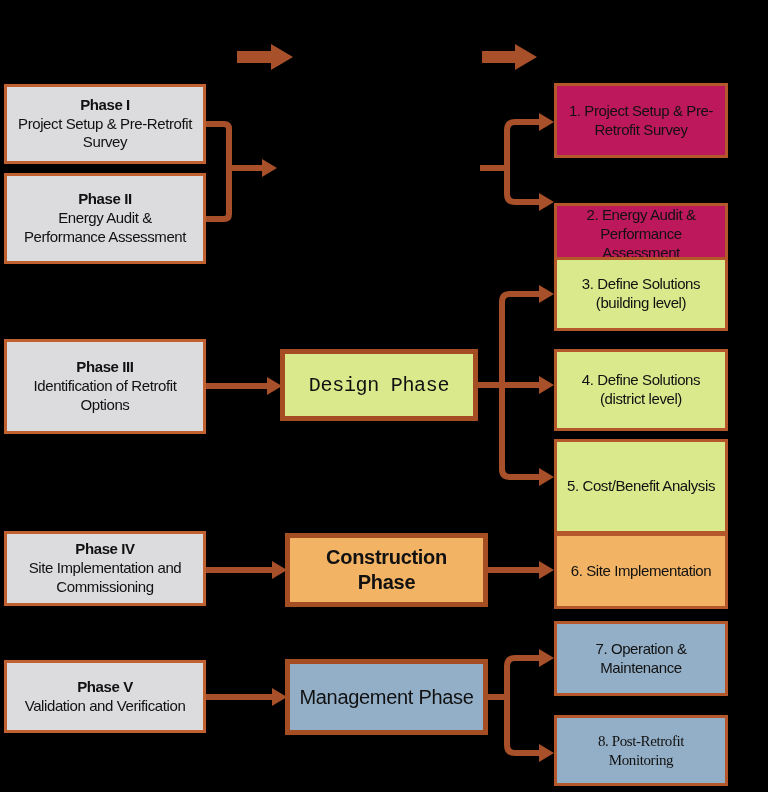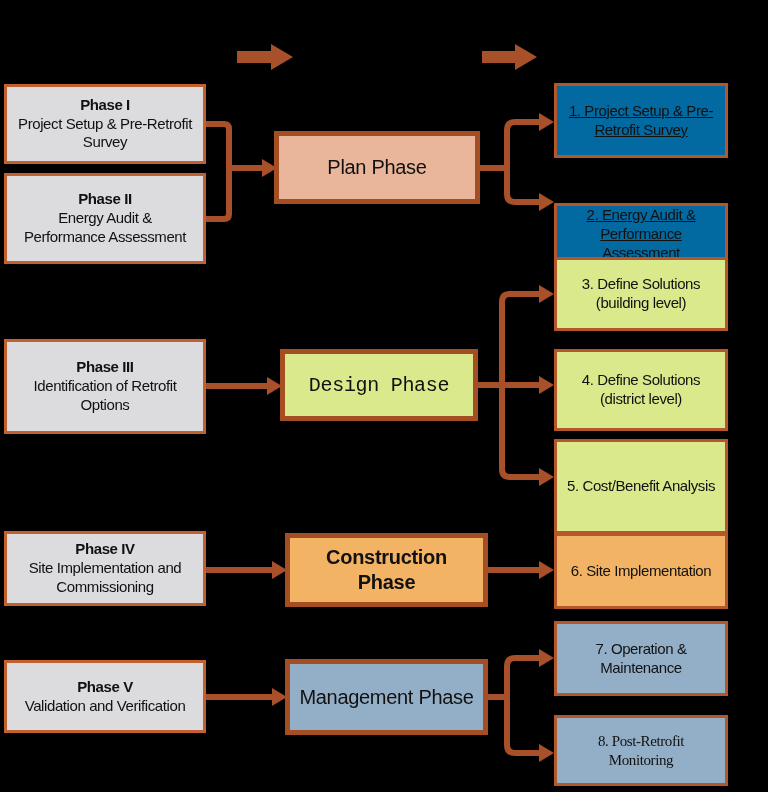--- a/index.html
+++ b/index.html
@@ -28,21 +28,21 @@
 
   
   .mid{border:5px solid #A64E23;font-size:20px;letter-spacing:-0.3px;padding:2px 6px;}
   #box-m1{left:274px;width:206px;top:131px;height:73px;background:#E9B69B;}
   #box-m2{left:280px;width:198px;top:349px;height:72px;background:#D9E98C;font-family:Liberation Mono, monospace;}
   #box-m3{left:285px;width:203px;top:533px;height:74px;background:#F2B364;font-weight:bold;}
   #box-m4{left:285px;width:203px;top:659px;height:76px;background:#93AFC7;font-weight:normal;}
 
   
   .step{left:554px;width:174px;border:3px solid #B4582B;padding:2px 8px;font-size:15px;}
-  .salmon{background:#0369a1;text-decoration:underline;}
+  .salmon{background:#be185d;}
   .green{background:#D9E98C;}
   .orange{background:#F2B364;}
   .blue{background:#93AFC7;}
   #box-r1{top:83px;height:75px;}
   #box-r2{top:167px;height:63px;margin-top:36px;}
   #box-r3{top:257px;height:74px;}
   #box-r4{top:349px;height:82px;}
   #box-r5{top:439px;height:95px;}
   #box-r6{top:533px;height:76px;}
   #box-r7{top:621px;height:75px;}
@@ -110,23 +110,20 @@
   </div>
   <div class="box gray" id="box-l4">
     <div class="t">Phase IV</div>
     <div>Site Implementation and Commissioning</div>
   </div>
   <div class="box gray" id="box-l5">
     <div class="t">Phase V</div>
     <div>Validation and Verification</div>
   </div>
 
-  <div class="box mid" id="box-m1">
-    <div>Plan Phase</div>
-  </div>
   <div class="box mid" id="box-m2">
     <div>Design Phase</div>
   </div>
   <div class="box mid" id="box-m3">
     <div>Construction Phase</div>
   </div>
   <div class="box mid" id="box-m4">
     <div>Management Phase</div>
   </div>
 

